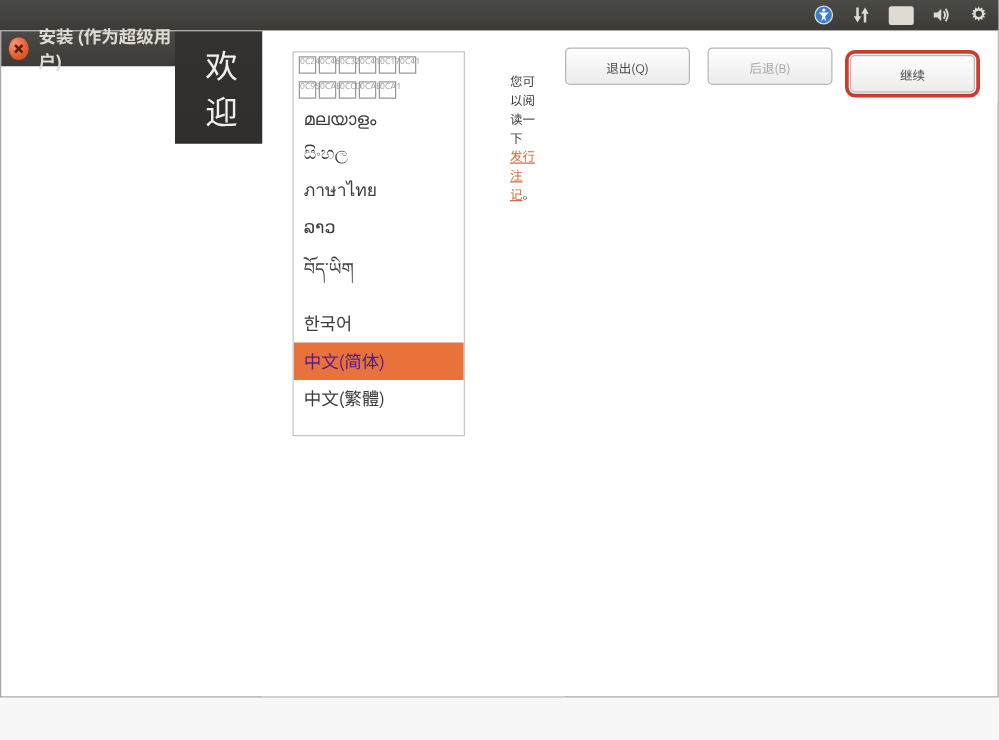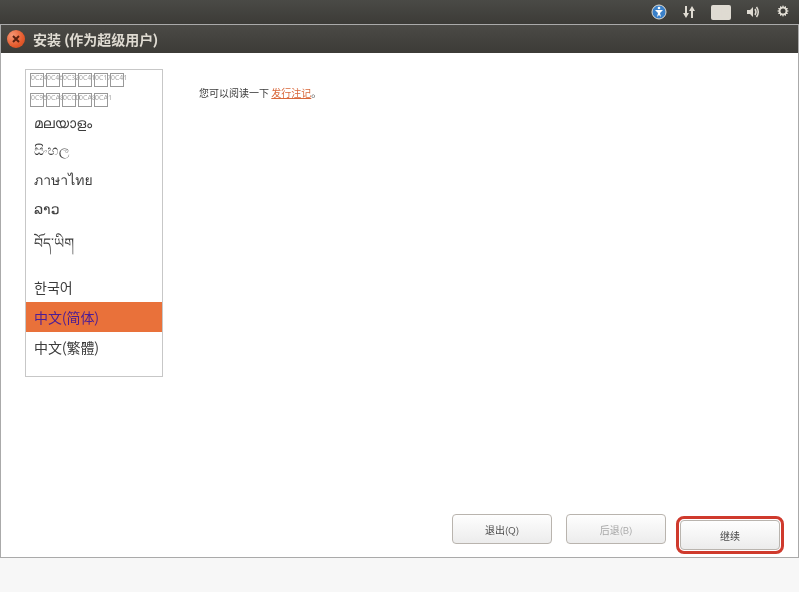--- a/index.html
+++ b/index.html
@@ -36,21 +36,20 @@
   }
   .window {
     position: absolute;
     top: 24px;
     left: 0;
     width: 799px;
     height: 534px;
     background: #fff;
     border: 1px solid #aaa;
     display: flex;
-    flex-direction: column;
   }
   .titlebar {
     height: 28px;
     background: linear-gradient(to bottom, #4b4a46 0%, #3c3b37 100%);
     display: flex;
     align-items: center;
     padding-left: 6px;
     gap: 8px;
   }
   .close-btn {
@@ -193,20 +192,23 @@
 <div class="window">
   <div class="titlebar">
     <div class="close-btn">
       <svg viewBox="0 0 8 8">
           <path d="M1 1 L7 7 M7 1 L1 7"></path>
         </svg>
     </div>
     <span class="titlebar-title">安装 (作为超级用户)</span>
   </div>
 
+  <div class="header">
+    <span class="header-title">欢迎</span>
+  </div>
 
   <div class="content">
     <div class="lang-list">
       <div class="lang-placeholder-row">
         <span class="lang-ph-box">0C24</span>
           <span class="lang-ph-box">0C46</span>
           <span class="lang-ph-box">0C32</span>
           <span class="lang-ph-box">0C41</span>
           <span class="lang-ph-box">0C17</span>
           <span class="lang-ph-box">0C41</span>

